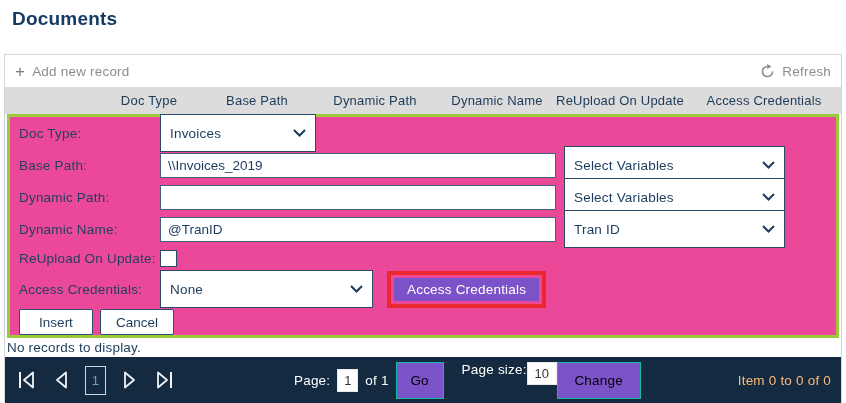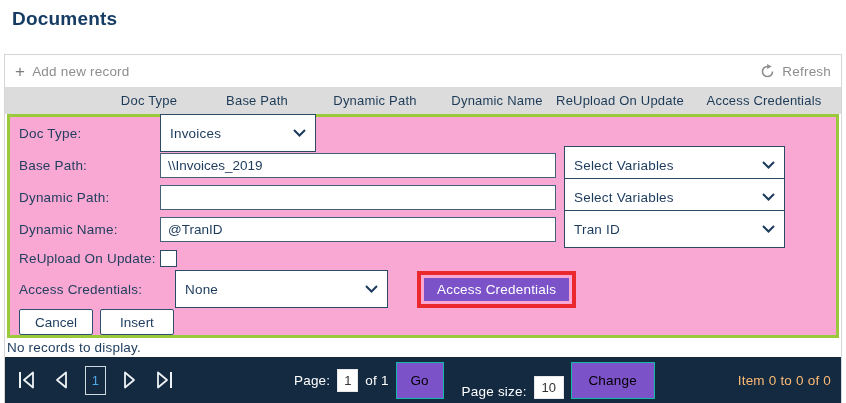--- a/index.html
+++ b/index.html
@@ -27,25 +27,25 @@
   
   .header-row {
     height:27px; background:#dcdcdc; display:flex; align-items:center;
     font-size:13px; color:#1c3a57;
   }
   .hcell { text-align:center; }
   .hc0{width:88px;} .hc1{width:112px;} .hc2{width:104px;} .hc3{width:132px;}
   .hc4{width:112px;} .hc5{width:134px;} .hc6{width:154px;}
   
   .edit-area {
-    margin:0 2px; height:224px; border:3px solid #9aca3c; background:#f9a8d4;
+    margin:0 2px; height:224px; border:3px solid #9aca3c; background:#ec4899;
     padding-top:2px; overflow:visible;
   }
   .form-row { display:flex; align-items:center; margin:0 0 4px 9px; }
-  .r-h28{height:28px;} .r-h22{height:22px;} .r-h32{height:32px;gap:15px;} .r-h26{height:26px;}
+  .r-h28{height:28px;} .r-h22{height:22px;} .r-h32{height:32px;} .r-h26{height:26px;}
   .form-label { width:141px; font-size:13.5px; color:#23405e; flex:none; }
   .fake-select {
     height:27px; border:1px solid #2a4a68; background:#fff;
     display:flex; align-items:center; justify-content:space-between;
     padding:18px 9px; font-size:13.5px; color:#1b3a5c; cursor:pointer; flex:none;
   }
   .sel-doc-type{width:156px;} .sel-vars{width:221px; margin-left:8px;} .sel-none{width:213px;}
   .text-input {
     width:396px; height:25px; border:1px solid #43607c; background:#fff;
     font-family:"Liberation Sans",sans-serif; font-size:13.5px; color:#1b3a5c;
@@ -76,21 +76,21 @@
     height:46px; background:#132a40; display:flex; align-items:center;
     padding:0 10px; color:#fff; font-size:13.5px;
   }
   .pg-icons { display:flex; align-items:center; gap:12px; }
   .pg-icon { display:flex; cursor:pointer; }
   .cur-page {
     width:21px; height:29px; border:1px solid #cfd9e0; color:#52a8e5;
     display:flex; align-items:center; justify-content:center; font-size:13px; cursor:default;
   }
   .page-group { display:flex; align-items:center; gap:7px; margin-left:118px; }
-  .size-group { display:flex; align-items:flex-end; gap:7px; margin-left:18px; }
+  .size-group { display:flex; align-items:flex-start; margin-left:18px; }
   .pg-input {
     height:23px; border:1px solid #e8e8e8; background:#fff; text-align:center;
     font-family:"Liberation Sans",sans-serif; font-size:13px; color:#333;
   }
   .w-page{width:21px;} .w-size{width:30px;}
   .pg-btn {
     height:37px; background:#7c52c8; border:1px solid #14b8a6; color:#000000;
     font-family:"Liberation Sans",sans-serif; font-size:13.5px; cursor:pointer; letter-spacing:0.2px;
   }
   .go-btn{width:48px;} .change-btn{width:84px;}
@@ -196,22 +196,22 @@
               <polyline points="1,1 6.5,6.5 12,1" fill="none" stroke="#1b3a5c" stroke-width="2"></polyline>
             </svg>
         </span>
       </div>
       <div class="highlight-box">
         <button class="ac-button">Access Credentials</button>
       </div>
     </div>
 
     <div class="form-row r-h26">
+      <button class="form-btn">Insert</button>
       <button class="form-btn">Cancel</button>
-      <button class="form-btn">Insert</button>
     </div>
 
   </div>
 
   <div class="no-records">No records to display.</div>
 
   <div class="pager">
     <div class="pg-icons">
       <span class="pg-icon">
         <svg width="24" height="24" viewBox="0 0 24 24">

